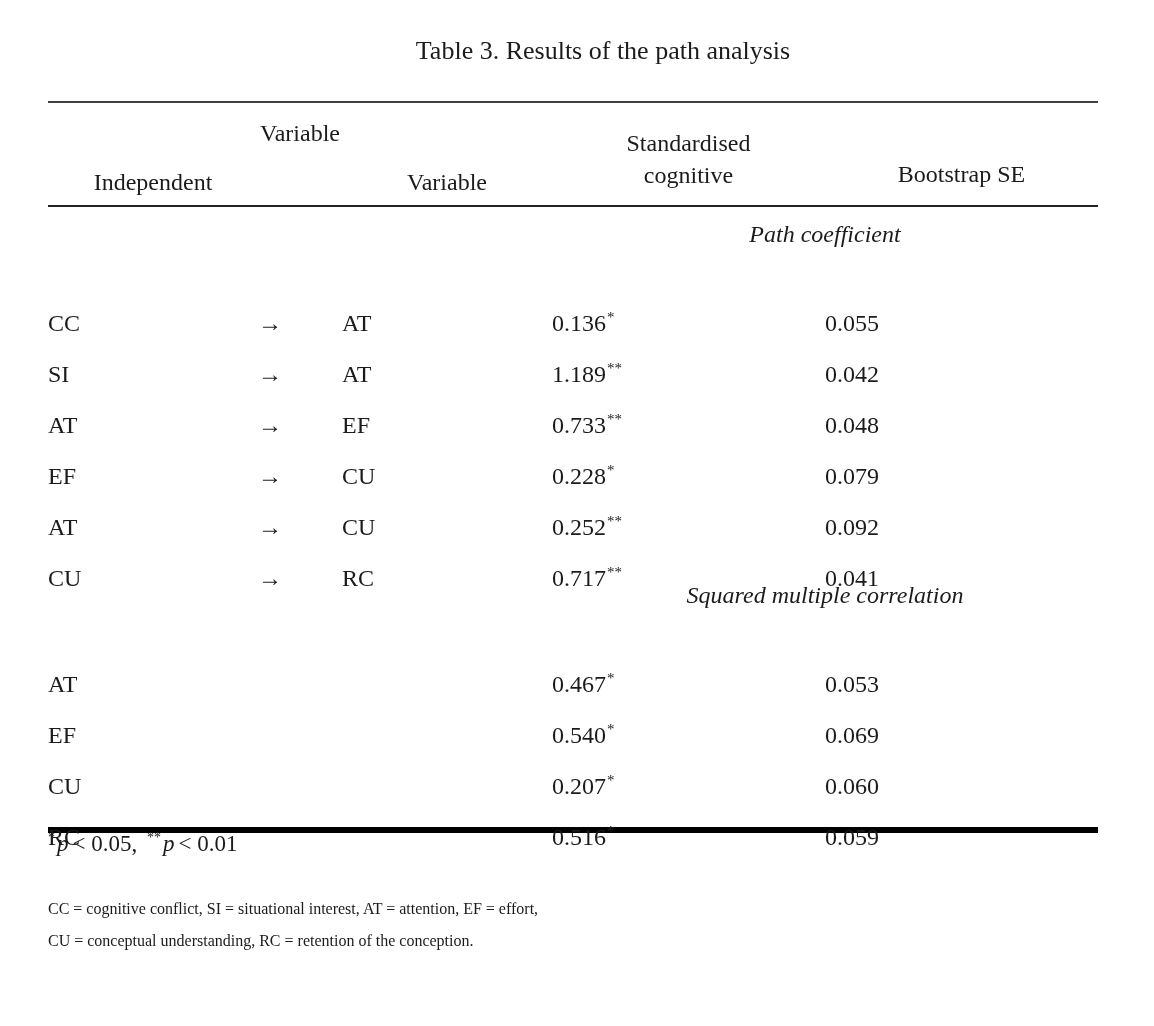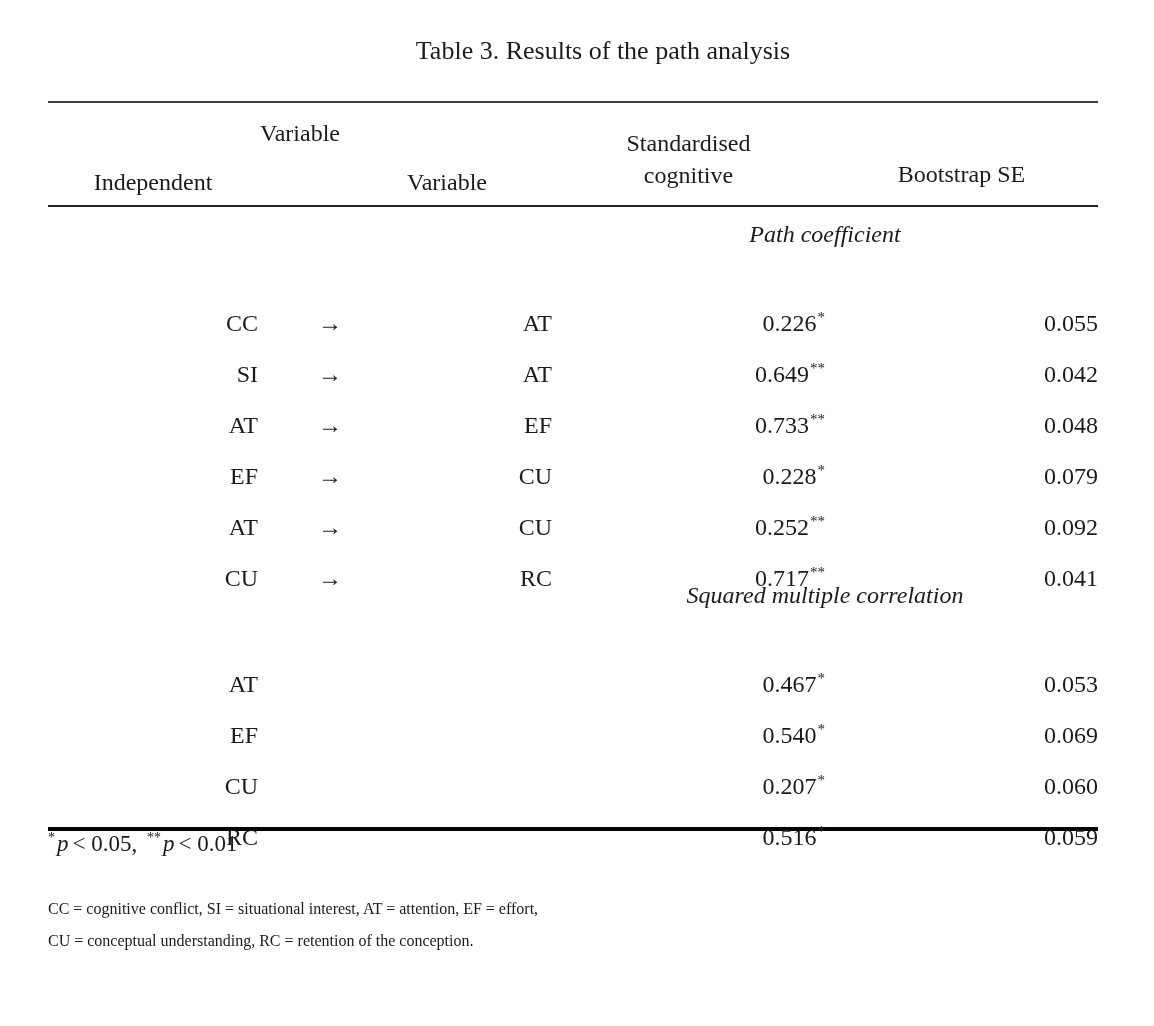--- a/index.html
+++ b/index.html
@@ -45,31 +45,31 @@
   .thead .hcell { position: absolute; text-align: center; }
   .h-variable    { left: 0;    width: 48%; top: 17px; }
   .h-independent { left: 0;    width: 20%; top: 66px; }
   .h-dependent   { left: 28%;  width: 20%; top: 66px; }
   .h-std         { left: 48%;  width: 26%; top: 24px; line-height: 32px; }
   .h-std span    { display: block; font-family: Liberation Serif, serif; }
   .h-se          { left: 74%;  width: 26%; top: 58px; }
 
   
   .tbody {
-    border-bottom: 4px solid #000000;
+    border-bottom: 6px solid #000000;
     font-size: 24px;
   }
   .row {
     display: grid;
     grid-template-columns: 20% 8% 20% 26% 26%;
     height: 51px;
     align-items: center;
   }
   .section-row { height: 55px; }
-  .cell { text-align: right; margin-top: 48px; }
+  .cell { text-align: left; margin-top: 48px; }
   .section-label {
     grid-column: 4 / 6;
     text-align: center;
     font-style: italic;
   }
   sup.star {
     font-size: 15px;
     line-height: 0;
     vertical-align: super;
     margin-left: 1px;
@@ -118,29 +118,29 @@
     <div class="tbody">
 
       <div class="row section-row">
         <div class="section-label">Path coefficient</div>
       </div>
 
       <div class="row">
         <div class="cell">CC</div>
         <div class="cell">→</div>
         <div class="cell">AT</div>
-        <div class="cell"><span>0.226</span><sup class="star">*</sup></div>
+        <div class="cell"><span>0.136</span><sup class="star">*</sup></div>
         <div class="cell">0.055</div>
       </div>
 
       <div class="row">
         <div class="cell">SI</div>
         <div class="cell">→</div>
         <div class="cell">AT</div>
-        <div class="cell"><span>0.649</span><sup class="star">**</sup></div>
+        <div class="cell"><span>1.189</span><sup class="star">**</sup></div>
         <div class="cell">0.042</div>
       </div>
 
       <div class="row">
         <div class="cell">AT</div>
         <div class="cell">→</div>
         <div class="cell">EF</div>
         <div class="cell"><span>0.733</span><sup class="star">**</sup></div>
         <div class="cell">0.048</div>
       </div>

